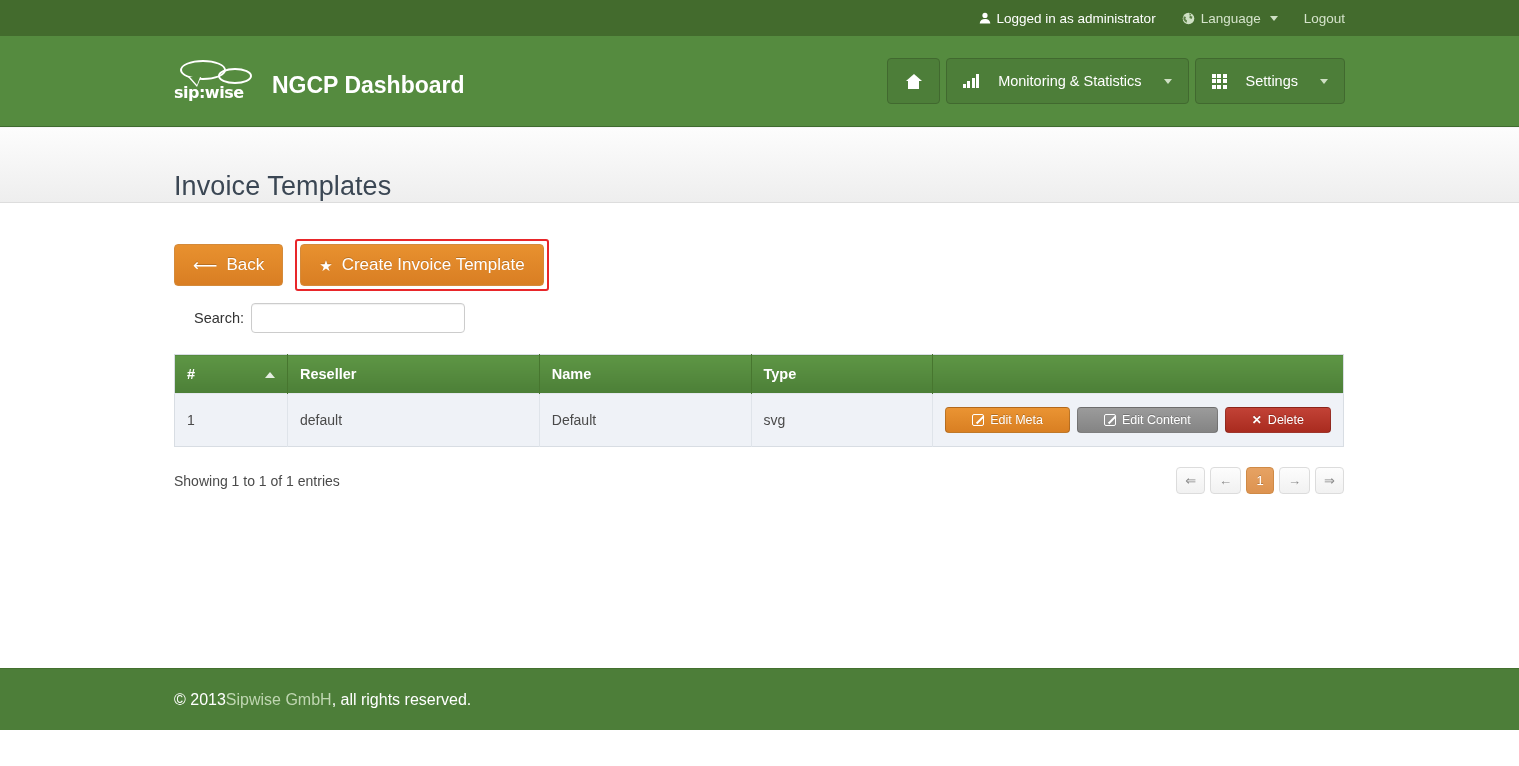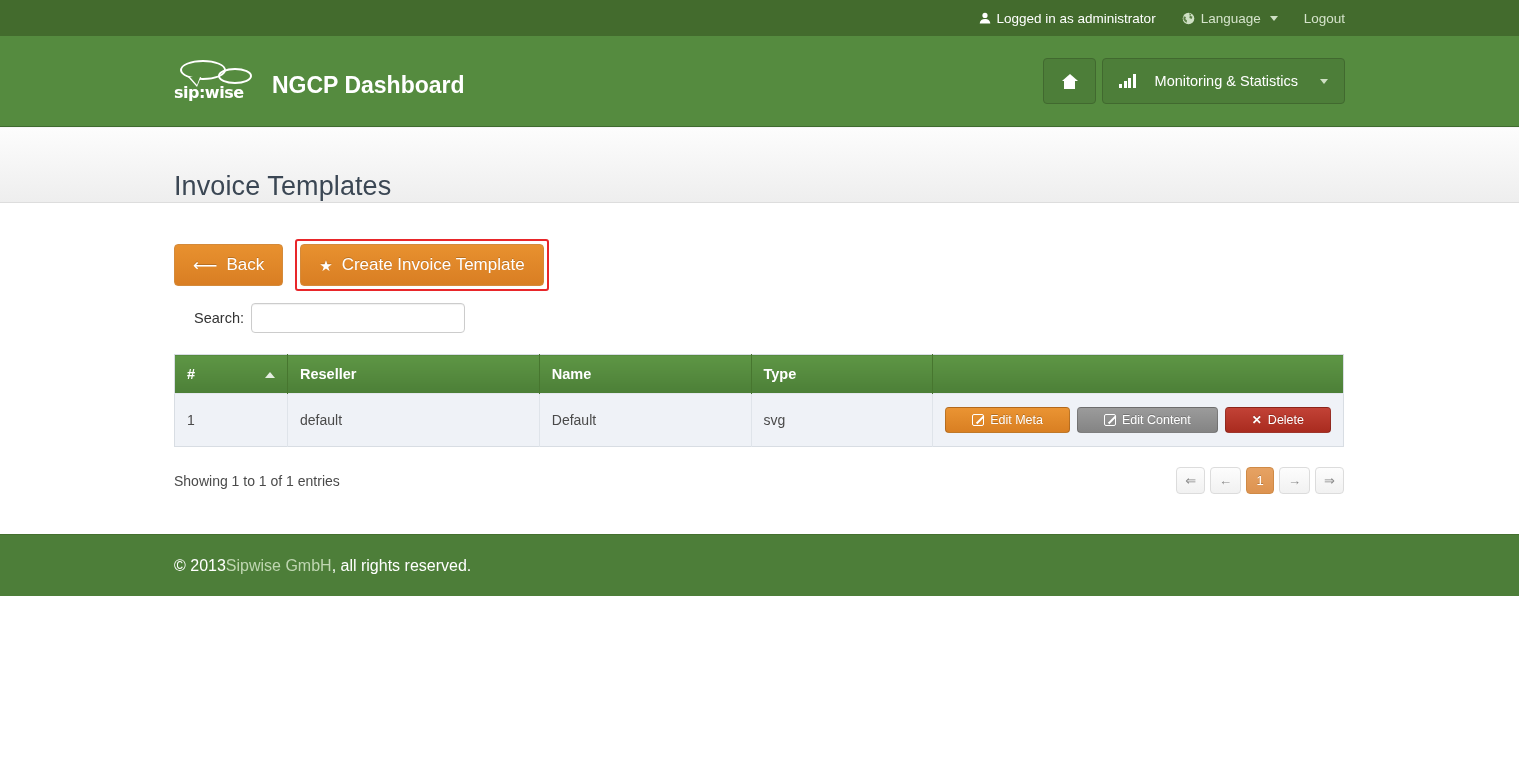--- a/index.html
+++ b/index.html
@@ -4,21 +4,21 @@
 <style>
   * { box-sizing: border-box; }
   html, body {
     margin: 0; padding: 0;
     width: 1519px; height: 766px;
     overflow: hidden;
     background: #ffffff;
     font-family: "Liberation Sans", sans-serif;
     color: #333333;
   }
-  .page { position: relative; width: 1519px; height: 596px; }
+  .page { position: relative; width: 1519px; height: 730px; }
 
   
   .topbar {
     height: 36px;
     background: #436b2d;
     display: flex;
     align-items: center;
     justify-content: flex-end;
     padding-right: 174px;
     font-size: 13.5px;
@@ -388,20 +388,35 @@
         <span class="ico-home"></span>
       </div>
       <div class="navbtn">
         <span class="ico-bars">
             <i></i>
             <i></i>
             <i></i>
             <i></i>
           </span>
         <span>Monitoring &amp; Statistics</span>
+        <span class="caret-down"></span>
+      </div>
+      <div class="navbtn">
+        <span class="ico-grid">
+            <i></i>
+            <i></i>
+            <i></i>
+            <i></i>
+            <i></i>
+            <i></i>
+            <i></i>
+            <i></i>
+            <i></i>
+          </span>
+        <span>Settings</span>
         <span class="caret-down"></span>
       </div>
     </div>
   </div>
 
   <div class="titleband">
     <h1>Invoice Templates</h1>
   </div>
 
   <div class="content">

